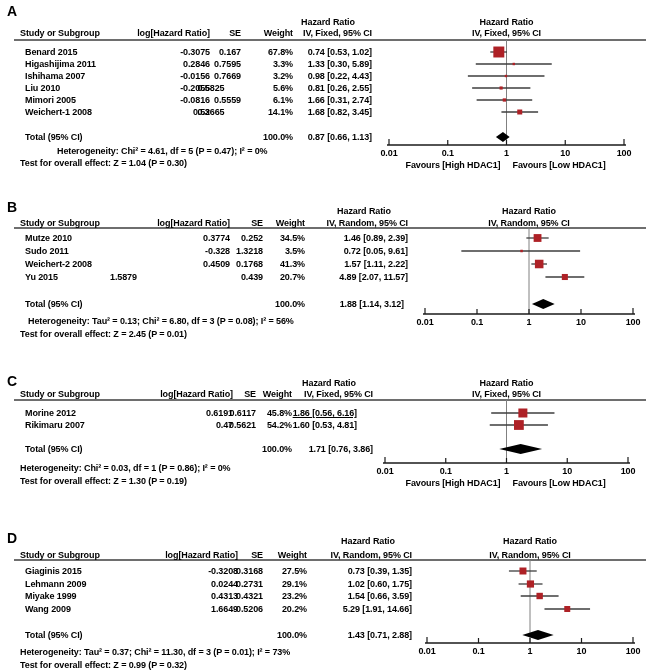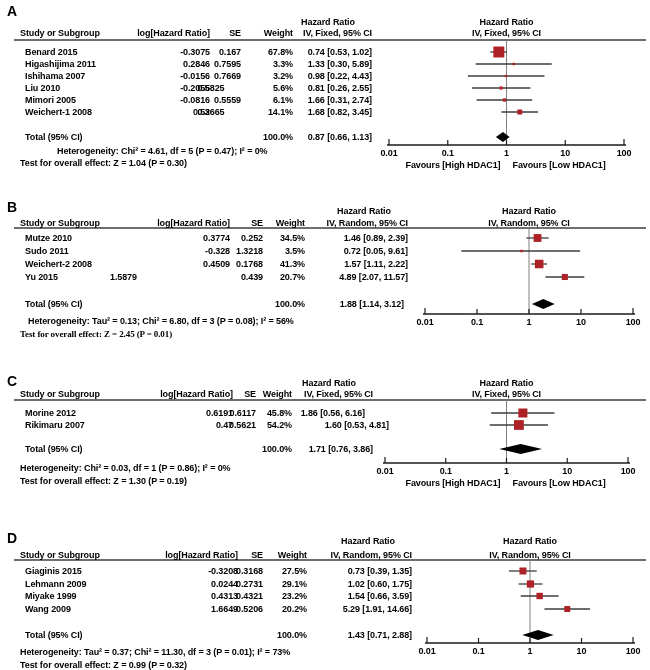--- a/index.html
+++ b/index.html
@@ -199,47 +199,47 @@
       <div class="t" style="left: 288px; top: 259px; width: 120px; text-align: right;">1.57 [1.11, 2.22]</div>
       <div class="t" style="left: 25px; top: 272px;">Yu 2015</div>
       <div class="t" style="left: 110px; top: 272px; width: 120px; ">1.5879</div>
       <div class="t" style="left: 203px; top: 272px; width: 60px; text-align: right;">0.439</div>
       <div class="t" style="left: 245px; top: 272px; width: 60px; text-align: right;">20.7%</div>
       <div class="t" style="left: 288px; top: 272px; width: 120px; text-align: right;">4.89 [2.07, 11.57]</div>
       <div class="t" style="left: 25px; top: 299px;">Total (95% CI)</div>
       <div class="t" style="left: 245px; top: 299px; width: 60px; text-align: right;">100.0%</div>
       <div class="t" style="left: 288px; top: 299px; width: 116px; text-align: right;">1.88 [1.14, 3.12]</div>
       <div class="t" style="left: 20px; top: 316px; padding-left: 8px;">Heterogeneity: Tau² = 0.13; Chi² = 6.80, df = 3 (P = 0.08); I² = 56%</div>
-      <div class="t" style="left: 20px; top: 329px; font-family: Liberation Serif, serif;">Test for overall effect: Z = 2.45 (P = 0.01)</div>
+      <div class="t" style="left: 20px; top: 329px;">Test for overall effect: Z = 2.45 (P = 0.01)</div>
       <div class="t" style="left: 405px; top: 317px; width: 40px; text-align: center;">0.01</div>
       <div class="t" style="left: 457px; top: 317px; width: 40px; text-align: center;">0.1</div>
       <div class="t" style="left: 509px; top: 317px; width: 40px; text-align: center;">1</div>
       <div class="t" style="left: 561px; top: 317px; width: 40px; text-align: center;">10</div>
       <div class="t" style="left: 613px; top: 317px; width: 40px; text-align: center;">100</div>
     </div>
   <div id="panel-C" class="panel-group">
       <div class="t plabel" style="left: 7px; top: 374px;">C</div>
       <div class="t" style="left: 269px; top: 378px; width: 120px; text-align: center;">Hazard Ratio</div>
       <div class="t" style="left: 253px; top: 389px; width: 120px; text-align: right;">IV, Fixed, 95% CI</div>
       <div class="t" style="left: 20px; top: 389px;">Study or Subgroup</div>
       <div class="t" style="left: 113px; top: 389px; width: 120px; text-align: right;">log[Hazard Ratio]</div>
       <div class="t" style="left: 196px; top: 389px; width: 60px; text-align: right;">SE</div>
       <div class="t" style="left: 232px; top: 389px; width: 60px; text-align: right;">Weight</div>
       <div class="t" style="left: 446.5px; top: 378px; width: 120px; text-align: center;">Hazard Ratio</div>
       <div class="t" style="left: 446.5px; top: 389px; width: 120px; text-align: center;">IV, Fixed, 95% CI</div>
       <div class="t" style="left: 25px; top: 408px;">Morine 2012</div>
       <div class="t" style="left: 113px; top: 408px; width: 120px; text-align: right;">0.6191</div>
       <div class="t" style="left: 196px; top: 408px; width: 60px; text-align: right;">0.6117</div>
       <div class="t" style="left: 232px; top: 408px; width: 60px; text-align: right;">45.8%</div>
-      <div class="t" style="left: 253px; top: 408px; width: 112px; text-align: right;">1.86 [0.56, 6.16]</div>
+      <div class="t" style="left: 253px; top: 408px; width: 104px; text-align: right; text-decoration: underline;">1.86 [0.56, 6.16]</div>
       <div class="t" style="left: 25px; top: 420px;">Rikimaru 2007</div>
       <div class="t" style="left: 113px; top: 420px; width: 120px; text-align: right;">0.47</div>
       <div class="t" style="left: 196px; top: 420px; width: 60px; text-align: right;">0.5621</div>
       <div class="t" style="left: 232px; top: 420px; width: 60px; text-align: right;">54.2%</div>
-      <div class="t" style="left: 253px; top: 420px; width: 136px; text-align: right;">1.60 [0.53, 4.81]</div>
+      <div class="t" style="left: 253px; top: 420px; width: 104px; text-align: right;">1.60 [0.53, 4.81]</div>
       <div class="t" style="left: 25px; top: 444px;">Total (95% CI)</div>
       <div class="t" style="left: 232px; top: 444px; width: 60px; text-align: right;">100.0%</div>
       <div class="t" style="left: 253px; top: 444px; width: 120px; text-align: right;">1.71 [0.76, 3.86]</div>
       <div class="t" style="left: 20px; top: 463px;">Heterogeneity: Chi² = 0.03, df = 1 (P = 0.86); I² = 0%</div>
       <div class="t" style="left: 20px; top: 476px;">Test for overall effect: Z = 1.30 (P = 0.19)</div>
       <div class="t" style="left: 365px; top: 466px; width: 40px; text-align: center;">0.01</div>
       <div class="t" style="left: 425.75px; top: 466px; width: 40px; text-align: center;">0.1</div>
       <div class="t" style="left: 486.5px; top: 466px; width: 40px; text-align: center;">1</div>
       <div class="t" style="left: 547.25px; top: 466px; width: 40px; text-align: center;">10</div>
       <div class="t" style="left: 608px; top: 466px; width: 40px; text-align: center;">100</div>

